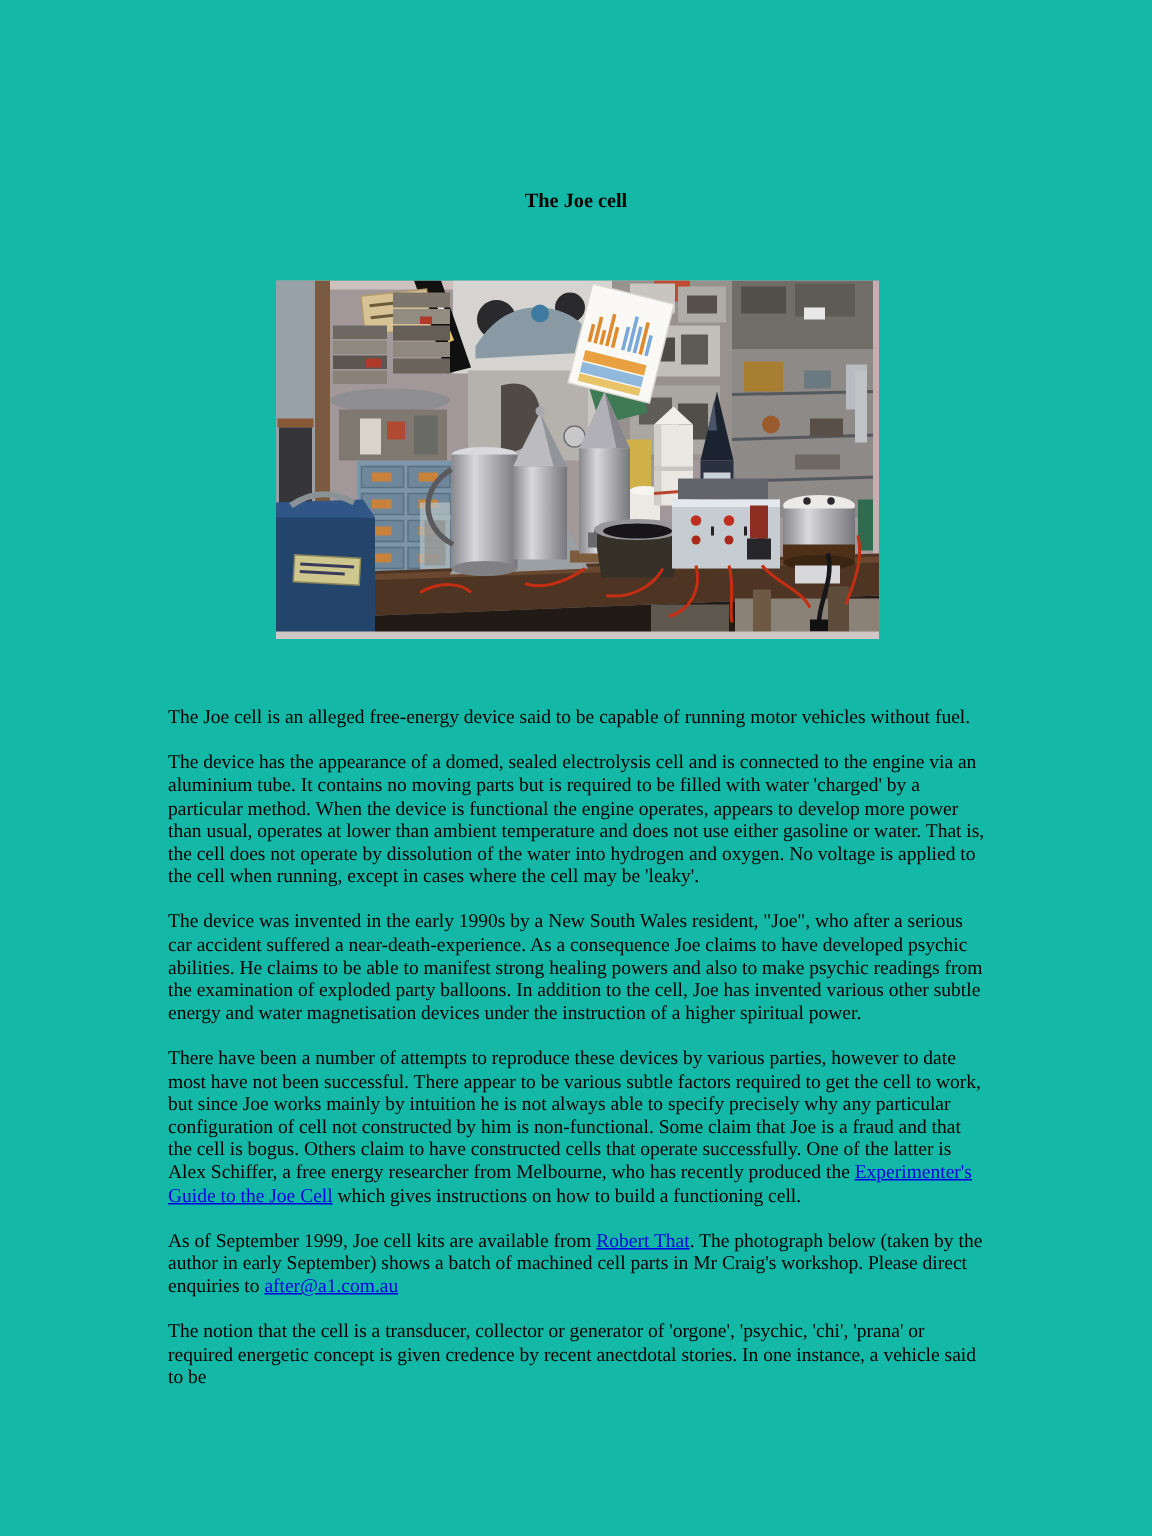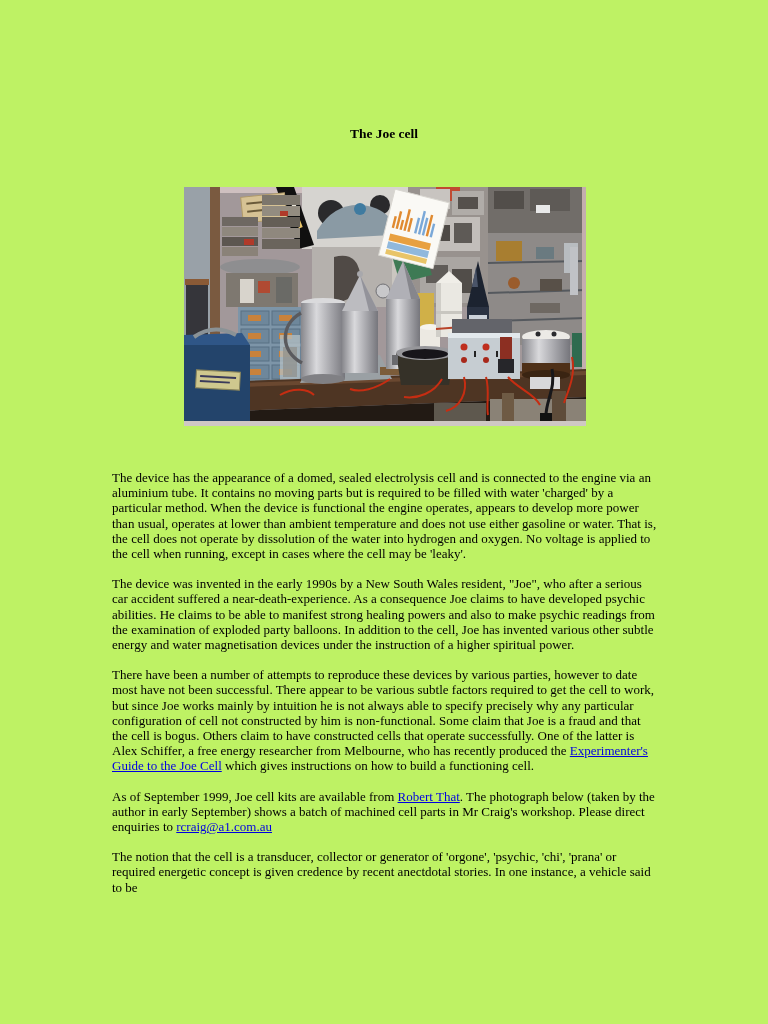--- a/index.html
+++ b/index.html
@@ -1,20 +1,20 @@
 <!DOCTYPE html>
 <html><head>
 <meta charset="utf-8">
 <style>
   html, body { margin: 0; padding: 0; background: #ffffff; }
   .page {
     position: relative;
     width: 768px;
     height: 1024px;
-    background: #bef264;
+    background: #14b8a6;
     font-family: "Liberation Serif", serif;
     color: #000000;
     overflow: hidden;
   }
   .doc-title {
     position: absolute;
     top: 126px;
     left: 0;
     width: 768px;
     margin: 0;
@@ -273,20 +273,21 @@
         <path d="M388,170 C392,188 384,204 380,216"></path>
       </g>
       <path d="M368,182 C372,200 362,214 362,228" stroke="#17171a" stroke-width="3" fill="none"></path>
       <rect x="356" y="226" width="12" height="8" fill="#111111"></rect>
 
       <rect x="0" y="234" width="402" height="5" fill="#cfc8c4"></rect>
     </svg>
   </figure>
 
   <div class="article">
+    <p><span>The Joe cell is an alleged free-energy device said to be capable of running motor vehicles without fuel.</span></p>
     <p><span>The device has the appearance of a domed, sealed electrolysis cell and is connected to the engine via an aluminium tube. It contains no moving parts but is required to be filled with water 'charged' by a particular method. When the device is functional the engine operates, appears to develop more power than usual, operates at lower than ambient temperature and does not use either gasoline or water. That is, the cell does not operate by dissolution of the water into hydrogen and oxygen. No voltage is applied to the cell when running, except in cases where the cell may be 'leaky'.</span></p>
     <p><span>The device was invented in the early 1990s by a New South Wales resident, "Joe", who after a serious car accident suffered a near-death-experience. As a consequence Joe claims to have developed psychic abilities. He claims to be able to manifest strong healing powers and also to make psychic readings from the examination of exploded party balloons. In addition to the cell, Joe has invented various other subtle energy and water magnetisation devices under the instruction of a higher spiritual power.</span></p>
     <p><span>There have been a number of attempts to reproduce these devices by various parties, however to date most have not been successful. There appear to be various subtle factors required to get the cell to work, but since Joe works mainly by intuition he is not always able to specify precisely why any particular configuration of cell not constructed by him is non-functional. Some claim that Joe is a fraud and that the cell is bogus. Others claim to have constructed cells that operate successfully. One of the latter is Alex Schiffer, a free energy researcher from Melbourne, who has recently produced the </span><a href="#" class="doc-link">Experimenter's Guide to the Joe Cell</a><span> which gives instructions on how to build a functioning cell.</span></p>
-    <p><span>As of September 1999, Joe cell kits are available from </span><a href="#" class="doc-link">Robert That</a><span>. The photograph below (taken by the author in early September) shows a batch of machined cell parts in Mr Craig's workshop. Please direct enquiries to </span><a href="#" class="doc-link">rcraig@a1.com.au</a></p>
+    <p><span>As of September 1999, Joe cell kits are available from </span><a href="#" class="doc-link">Robert That</a><span>. The photograph below (taken by the author in early September) shows a batch of machined cell parts in Mr Craig's workshop. Please direct enquiries to </span><a href="#" class="doc-link">after@a1.com.au</a></p>
     <p><span>The notion that the cell is a transducer, collector or generator of 'orgone', 'psychic, 'chi', 'prana' or required energetic concept is given credence by recent anectdotal stories. In one instance, a vehicle said to be</span></p>
   </div>
 
 </div>
 
 </body></html>

